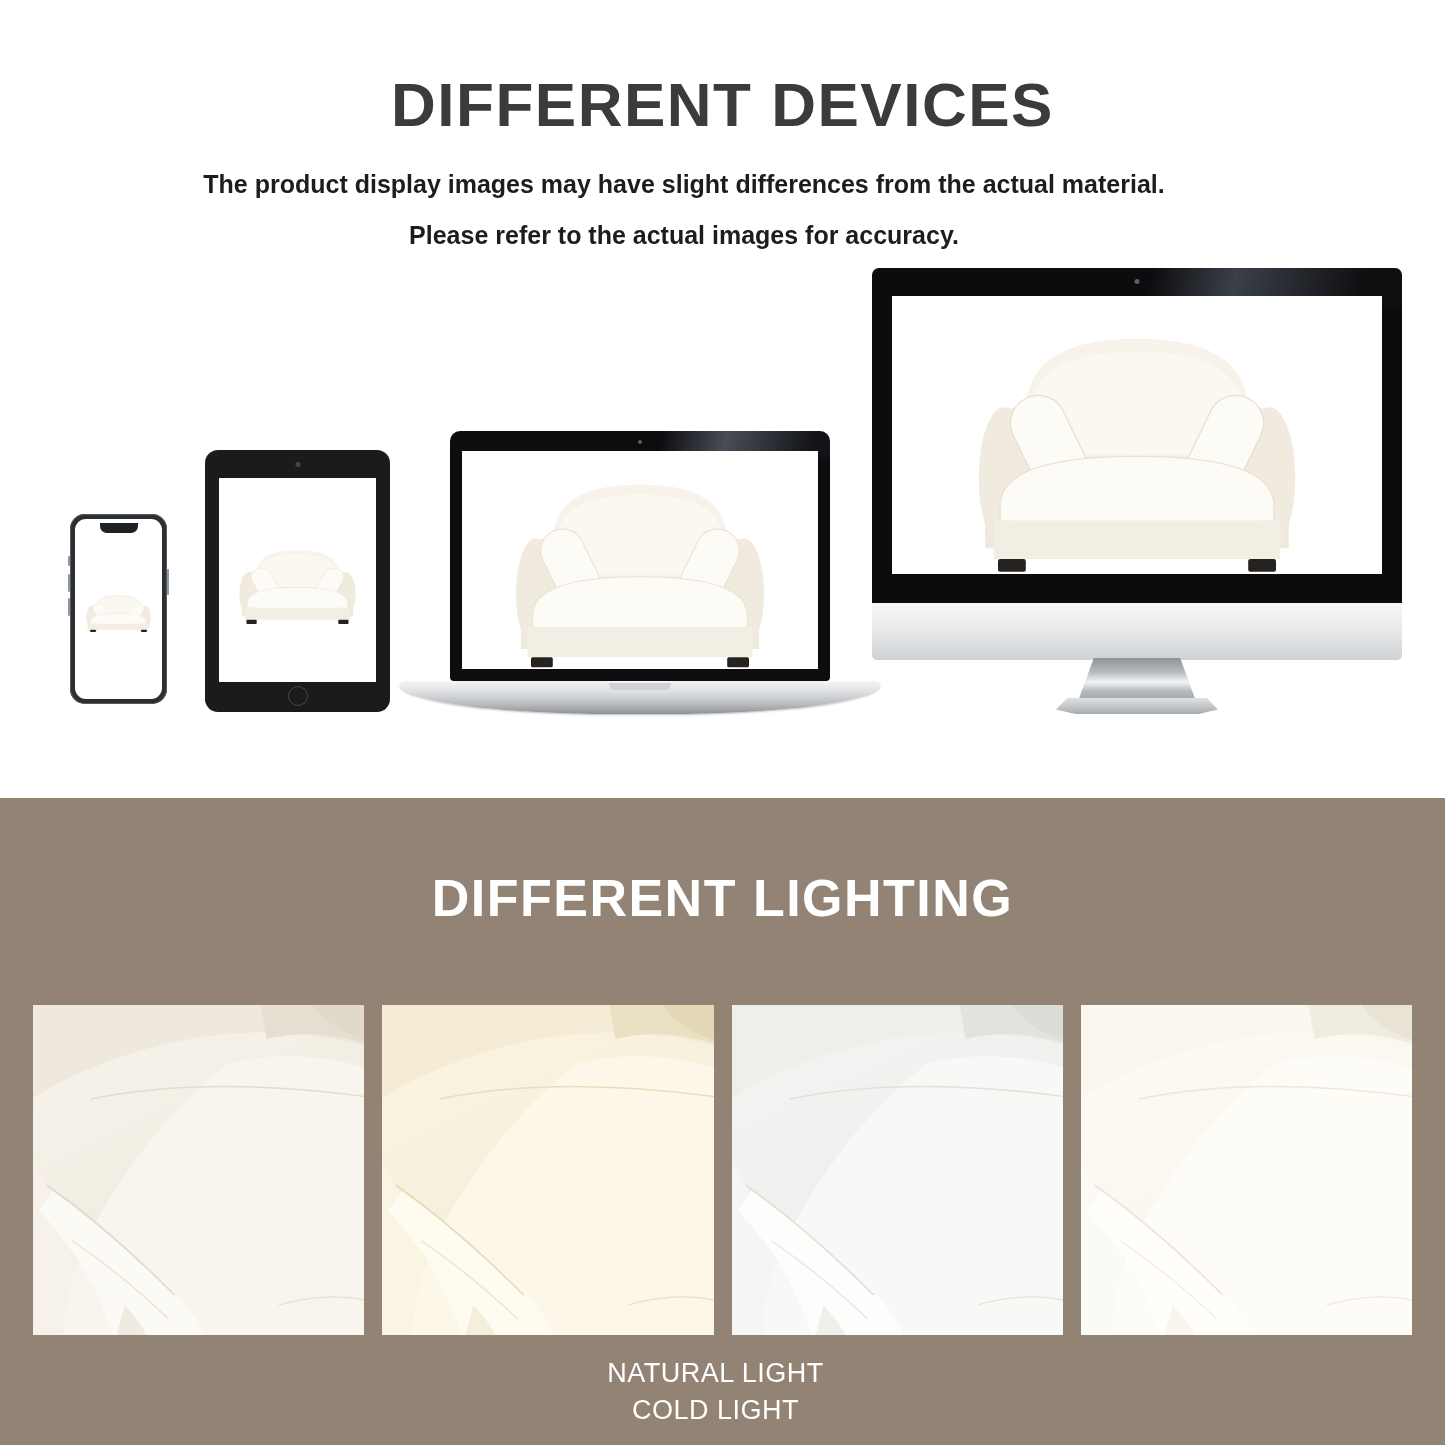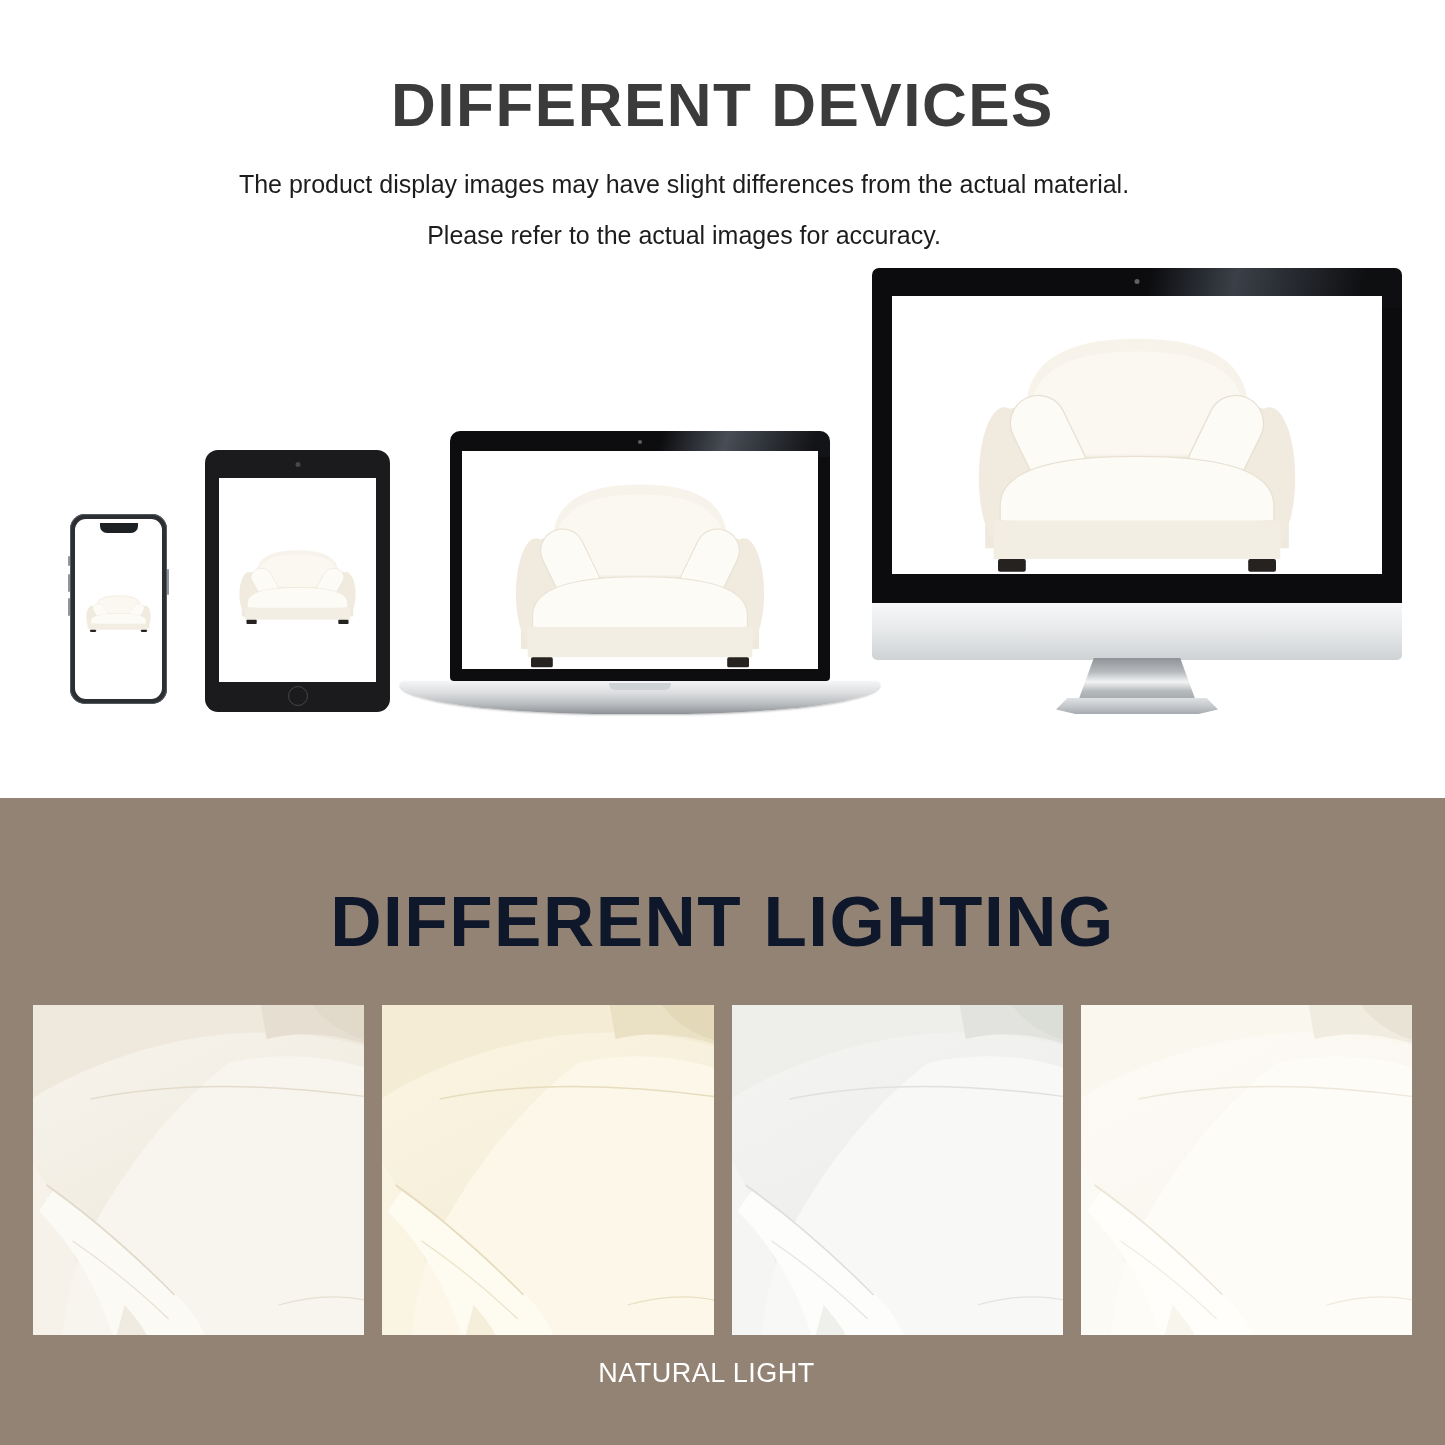--- a/index.html
+++ b/index.html
@@ -17,21 +17,21 @@
     background:#ffffff;
   }
   .title-devices{
     position:absolute;left:0;top:27px;width:1445px;text-align:center;
     font-size:62px;font-weight:bold;letter-spacing:1.5px;
     color:#3b3b3b;
     font-family:"Liberation Sans", sans-serif;
   }
   .subtitle-line{
     position:absolute;left:0;width:1368px;text-align:center;
-    font-size:25px;color:#1d1d1d;font-weight:normal;
+    font-size:25px;color:#1d1d1d;font-weight:bold;
   }
   .subtitle-1{top:145px;}
   .subtitle-2{top:196px;}
 
   .device-stage{position:absolute;left:0;top:255px;width:1445px;height:480px;}
 
   
   .screen{position:relative;background:#ffffff;overflow:hidden;}
   .sofa{position:absolute;left:0;top:0;width:100%;height:100%;}
 
@@ -136,32 +136,32 @@
     clip-path:polygon(7% 0%, 93% 0%, 100% 72%, 88% 100%, 12% 100%, 0% 72%);
   }
 
   
   .lighting-section{
     position:absolute;left:0;top:798px;width:1445px;height:647px;
     background:#938375;
   }
   .title-lighting{
     position:absolute;left:0;top:35px;width:1445px;text-align:center;
-    font-size:71px;font-weight:bold;letter-spacing:1.5px;color:#0f172a;
+    font-size:52px;font-weight:bold;letter-spacing:1.5px;color:#ffffff;
   }
   .swatch-row{
     position:absolute;left:33px;top:207px;width:1379px;height:330px;
     display:flex;gap:18px;
   }
   .swatch{
     position:relative;flex:1 1 0;height:330px;overflow:hidden;background:#f3efe8;
   }
   .swatch-img{position:absolute;left:0;top:0;width:100%;height:100%;}
   .label-row{
-    position:absolute;left:17px;top:560px;width:1379px;height:40px;
+    position:absolute;left:26px;top:560px;width:1379px;height:40px;
     display:flex;gap:6px;flex-direction:column;
   }
   .light-label{
     flex:1 1 0;text-align:center;color:#ffffff;font-size:27px;letter-spacing:.5px;
   }
 </style>
 </head>
 <body>
 
 <div class="page">
@@ -394,16 +394,17 @@
           <path d="M250 300 Q300 286 340 296" stroke="#eee9dc" stroke-width="1.2" fill="none"></path>
           <path d="M284 0 Q306 28 340 36 L340 0 Z" fill="#e6e0d0" opacity="0.7"></path>
           <path d="M96 300 Q112 318 118 330 L88 330 Z" fill="#f8f5ec"></path>
         </svg>
       </div>
 
     </div>
 
     <div class="label-row">
       <div class="light-label">NATURAL LIGHT</div>
+      <div class="light-label">COLD LIGHT</div>
     </div>
 
   </section>
 </div>
 
 </body></html>

